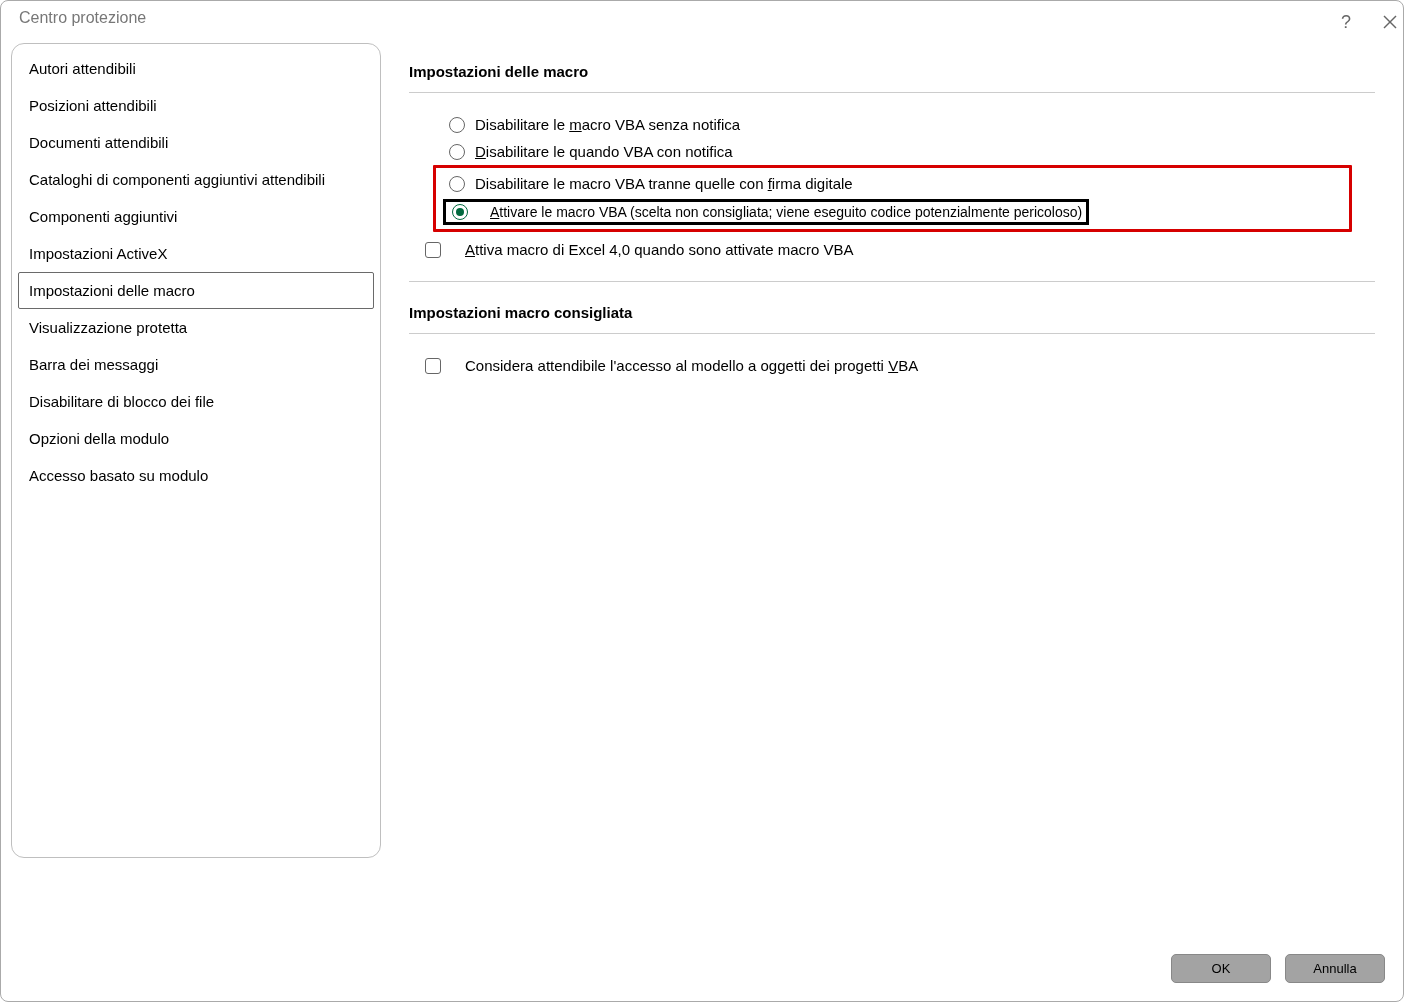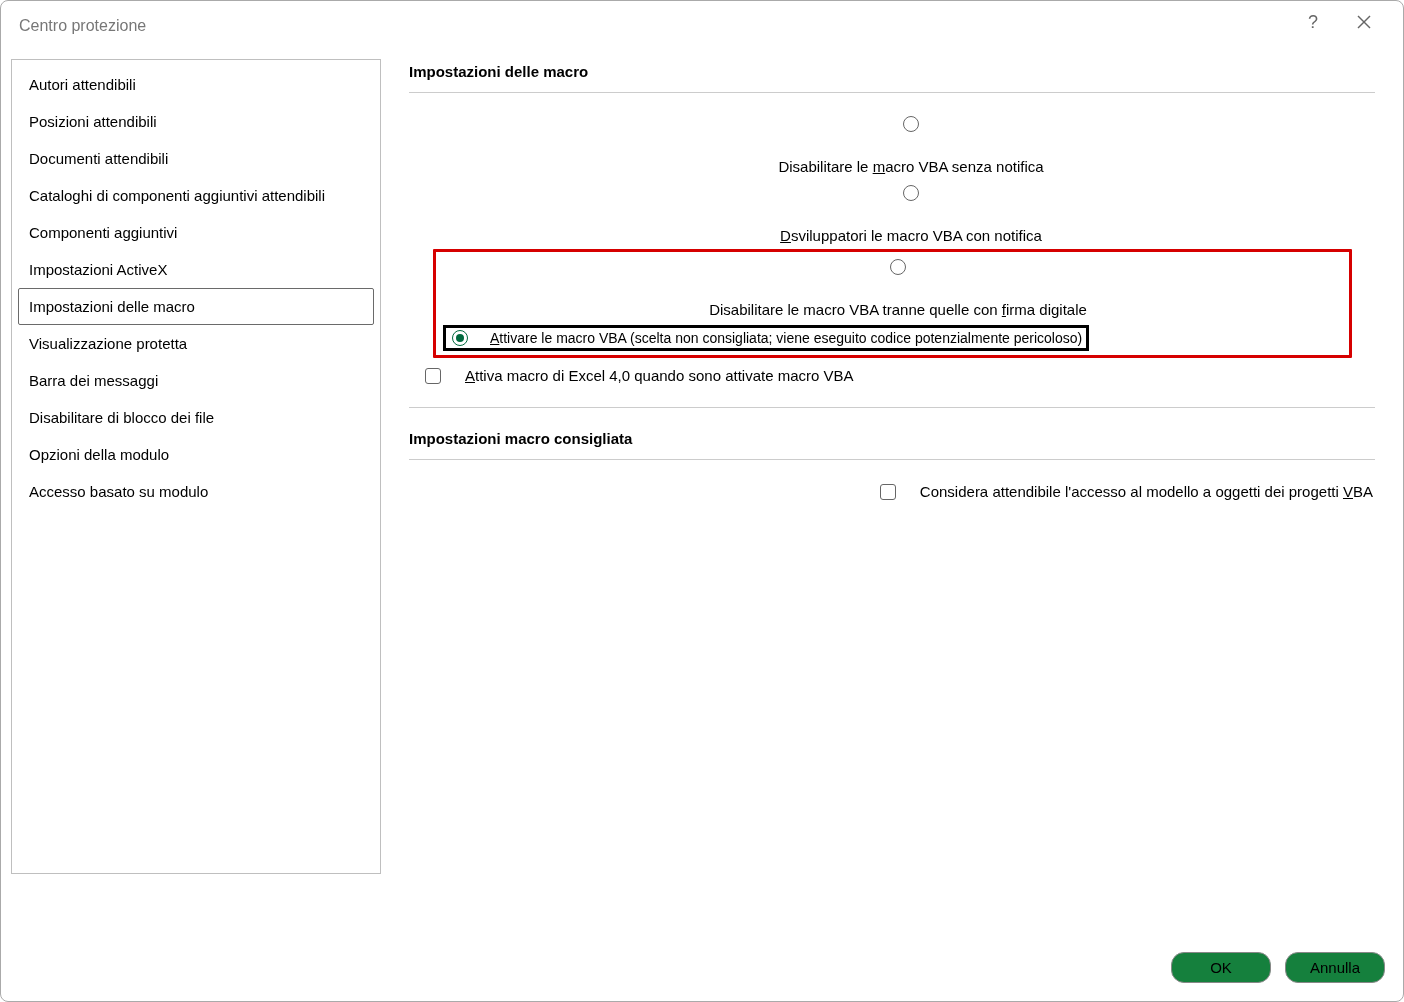--- a/index.html
+++ b/index.html
@@ -16,25 +16,24 @@
       width: 1404px;
       height: 1002px;
       border: 1px solid #aaa;
       border-radius: 8px;
       display: flex;
       flex-direction: column;
       background: #fff;
     }
     .titlebar {
       display: flex;
-      align-items: flex-end;
-      padding: 8px 26px 8px 18px;
+      align-items: flex-start;
+      padding: 8px 0 8px 18px;
       color: #777;
       font-size: 16px;
-      gap: 7px;
     }
     .titlebar .spacer { flex: 1; }
     .titlebar .help-icon,
     .titlebar .close-icon {
       width: 26px;
       height: 26px;
       display: flex;
       align-items: center;
       justify-content: center;
       font-size: 18px;
@@ -45,25 +44,24 @@
     .content {
       flex: 1;
       display: flex;
       padding: 0 10px 0 10px;
       gap: 28px;
       overflow: hidden;
     }
     .sidebar {
       width: 370px;
       border: 1px solid #bfbfbf;
-      border-radius: 0;
+      border-radius: 13px;
       padding: 6px 6px;
       height: 815px;
       overflow: auto;
-      margin-top: 16px;
     }
     .sidebar-item {
       padding: 9px 10px;
       font-size: 15px;
       cursor: default;
       border: 1px solid transparent;
       border-radius: 2px;
     }
     .sidebar-item.selected {
       border: 1px solid #6a6a6a;
@@ -80,24 +78,23 @@
       border-bottom: 1px solid #ccc;
       margin-bottom: 18px;
     }
     .radio-group {
       padding-left: 38px;
       margin-bottom: 4px;
     }
     .radio-row {
       display: flex;
       align-items: center;
-      gap: 26px;
+      gap: 10px;
       padding: 5px 2px;
       font-size: 15px;
-      flex-direction: column;
     }
     .radio-row label { cursor: default; }
     .radio-dot {
       width: 16px;
       height: 16px;
       border: 1.5px solid #666;
       border-radius: 50%;
       display: flex;
       align-items: center;
       justify-content: center;
@@ -144,42 +141,41 @@
       height: 16px;
       border: 1.2px solid #666;
       border-radius: 3px;
       flex-shrink: 0;
     }
     .second-section {
       margin-top: 22px;
     }
     .second-section .check-row {
       margin-top: 14px;
-      justify-content: flex-end;
     }
     .divider-after {
       border-bottom: 1px solid #ccc;
       padding-bottom: 18px;
       margin-bottom: 0;
     }
     .u { text-decoration: underline; }
     .footer {
       display: flex;
       justify-content: flex-end;
       align-items: center;
       gap: 14px;
       padding: 12px 18px 18px 18px;
     }
     .btn {
       border: 1px solid #888;
-      background: #15803d;
-      border-radius: 13px;
+      background: #a3a3a3;
+      border-radius: 5px;
       padding: 6px 0;
       width: 100px;
-      font-size: 15px;
+      font-size: 13px;
       text-align: center;
       cursor: default;
     }
   </style>
 </head>
 <body>
 
 <div class="dialog">
   <div class="titlebar">
     <span>Centro protezione</span>
@@ -212,21 +208,21 @@
     <div class="main">
       <div class="section-header">Impostazioni delle macro</div>
 
       <div class="radio-group">
         <div class="radio-row">
           <span class="radio-dot"></span>
           <label><span>Disabilitare le </span><span class="u">m</span><span>acro VBA senza notifica</span></label>
         </div>
         <div class="radio-row">
           <span class="radio-dot"></span>
-          <label><span></span><span class="u">D</span><span>sviluppatori le macro VBA con notifica</span></label>
+          <label><span></span><span class="u">D</span><span>isabilitare le quando VBA con notifica</span></label>
         </div>
 
         <div class="highlight-red-box">
           <div class="radio-row">
             <span class="radio-dot"></span>
             <label><span>Disabilitare le macro VBA tranne quelle con </span><span class="u">f</span><span>irma digitale</span></label>
           </div>
           <div class="highlight-black-box">
             <span class="radio-dot selected"></span>
             <label><span></span><span class="u">A</span><span>ttivare le macro VBA (scelta non consigliata; viene eseguito codice potenzialmente pericoloso)</span></label>

